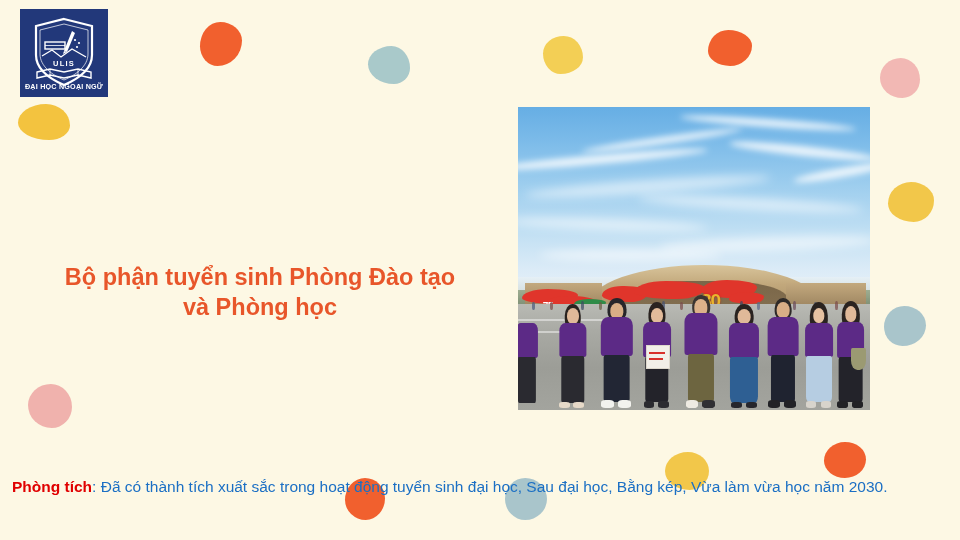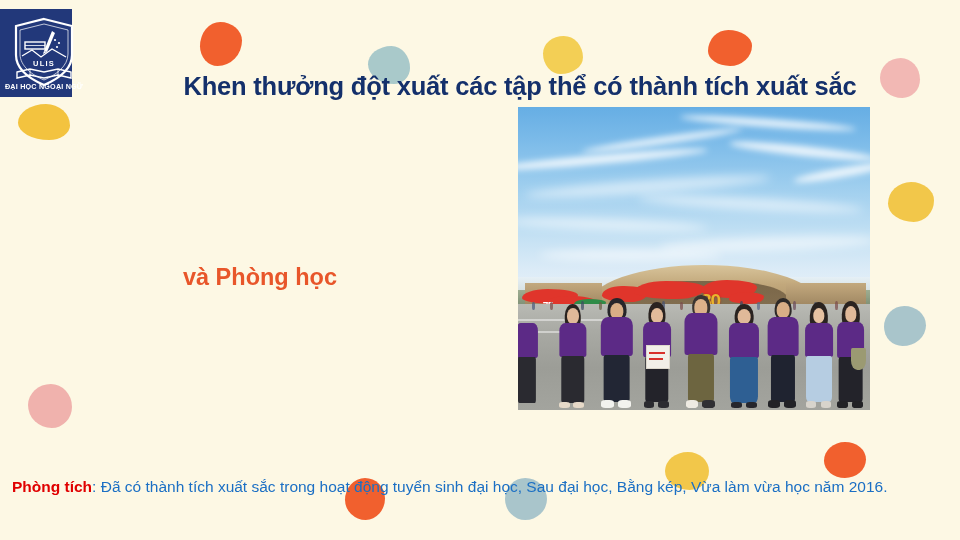--- a/index.html
+++ b/index.html
@@ -21,23 +21,23 @@
   
   .blob {
     position: absolute;
     border-radius: 50% 45% 52% 48% / 48% 52% 46% 54%;
     pointer-events: none;
   }
 
   
   #logo {
     position: absolute;
-    left: 0;
+    left: 20px;
     top: 9px;
-    width: 72px;
+    width: 88px;
     height: 88px;
     background: #22387a;
     z-index: 30;
   }
   #logo svg { display: block; }
 
   
   #title {
     position: absolute;
     left: 120px;
@@ -269,23 +269,23 @@
 
       <text x="44" y="57" text-anchor="middle" font-family="Liberation Sans, sans-serif" font-size="7.5" font-weight="bold" fill="#ffffff" letter-spacing="1.2">ULIS</text>
 
       <path d="M17 63 L30 60 L44 63 L58 60 L71 63 L71 69 L58 66 L44 69 L30 66 L17 69 Z" fill="none" stroke="#ffffff" stroke-width="1.4"></path>
       <path d="M30 60 L30 66 M58 60 L58 66" stroke="#ffffff" stroke-width="0.8"></path>
 
       <text x="44" y="80" text-anchor="middle" font-family="Liberation Sans, sans-serif" font-size="7.2" font-weight="bold" fill="#ffffff" letter-spacing="0.2">ĐẠI HỌC NGOẠI NGỮ</text>
     </svg>
   </div>
 
-  <div id="title">Khen thưởng đột xuất các tập thể có thành tích xuất sắc</div>
 
   <div id="subtitle">
+    <div>Bộ phận tuyển sinh Phòng Đào tạo</div>
     <div>và Phòng học</div>
   </div>
 
   <div id="photo">
 
     <div class="ph-layer sky"></div>
 
     <div class="cloud" style="left:-8%;  top:16%; width:62%;  height:9px;  transform:rotate(-5deg);"></div>
     <div class="cloud" style="left:18%;  top:10%; width:46%;  height:7px;  transform:rotate(-8deg);"></div>
     <div class="cloud" style="left:46%;  top:4%;  width:50%;  height:8px;  transform:rotate(4deg);"></div>
@@ -414,16 +414,16 @@
 
     <div class="person" style="left:-1%; top:66%; width:7%; height:34%;">
       <div class="p-torso" style="top:16%; width:90%; height:34%;"></div>
       <div class="p-legs" style="top:49%; width:74%; height:44%; background:#2a2a30;"></div>
     </div>
 
   </div>
 
   <div id="caption">
     <span class="lead">Phòng tích</span><span class="colon">:</span>
-    <span>Đã có thành tích xuất sắc trong  hoạt động tuyển sinh đại học, Sau đại học, Bằng kép, Vừa làm vừa học năm 2016.</span>
+    <span>Đã có thành tích xuất sắc trong  hoạt động tuyển sinh đại học, Sau đại học, Bằng kép, Vừa làm vừa học năm 2030.</span>
   </div>
 
 </div>
 
 </body></html>

